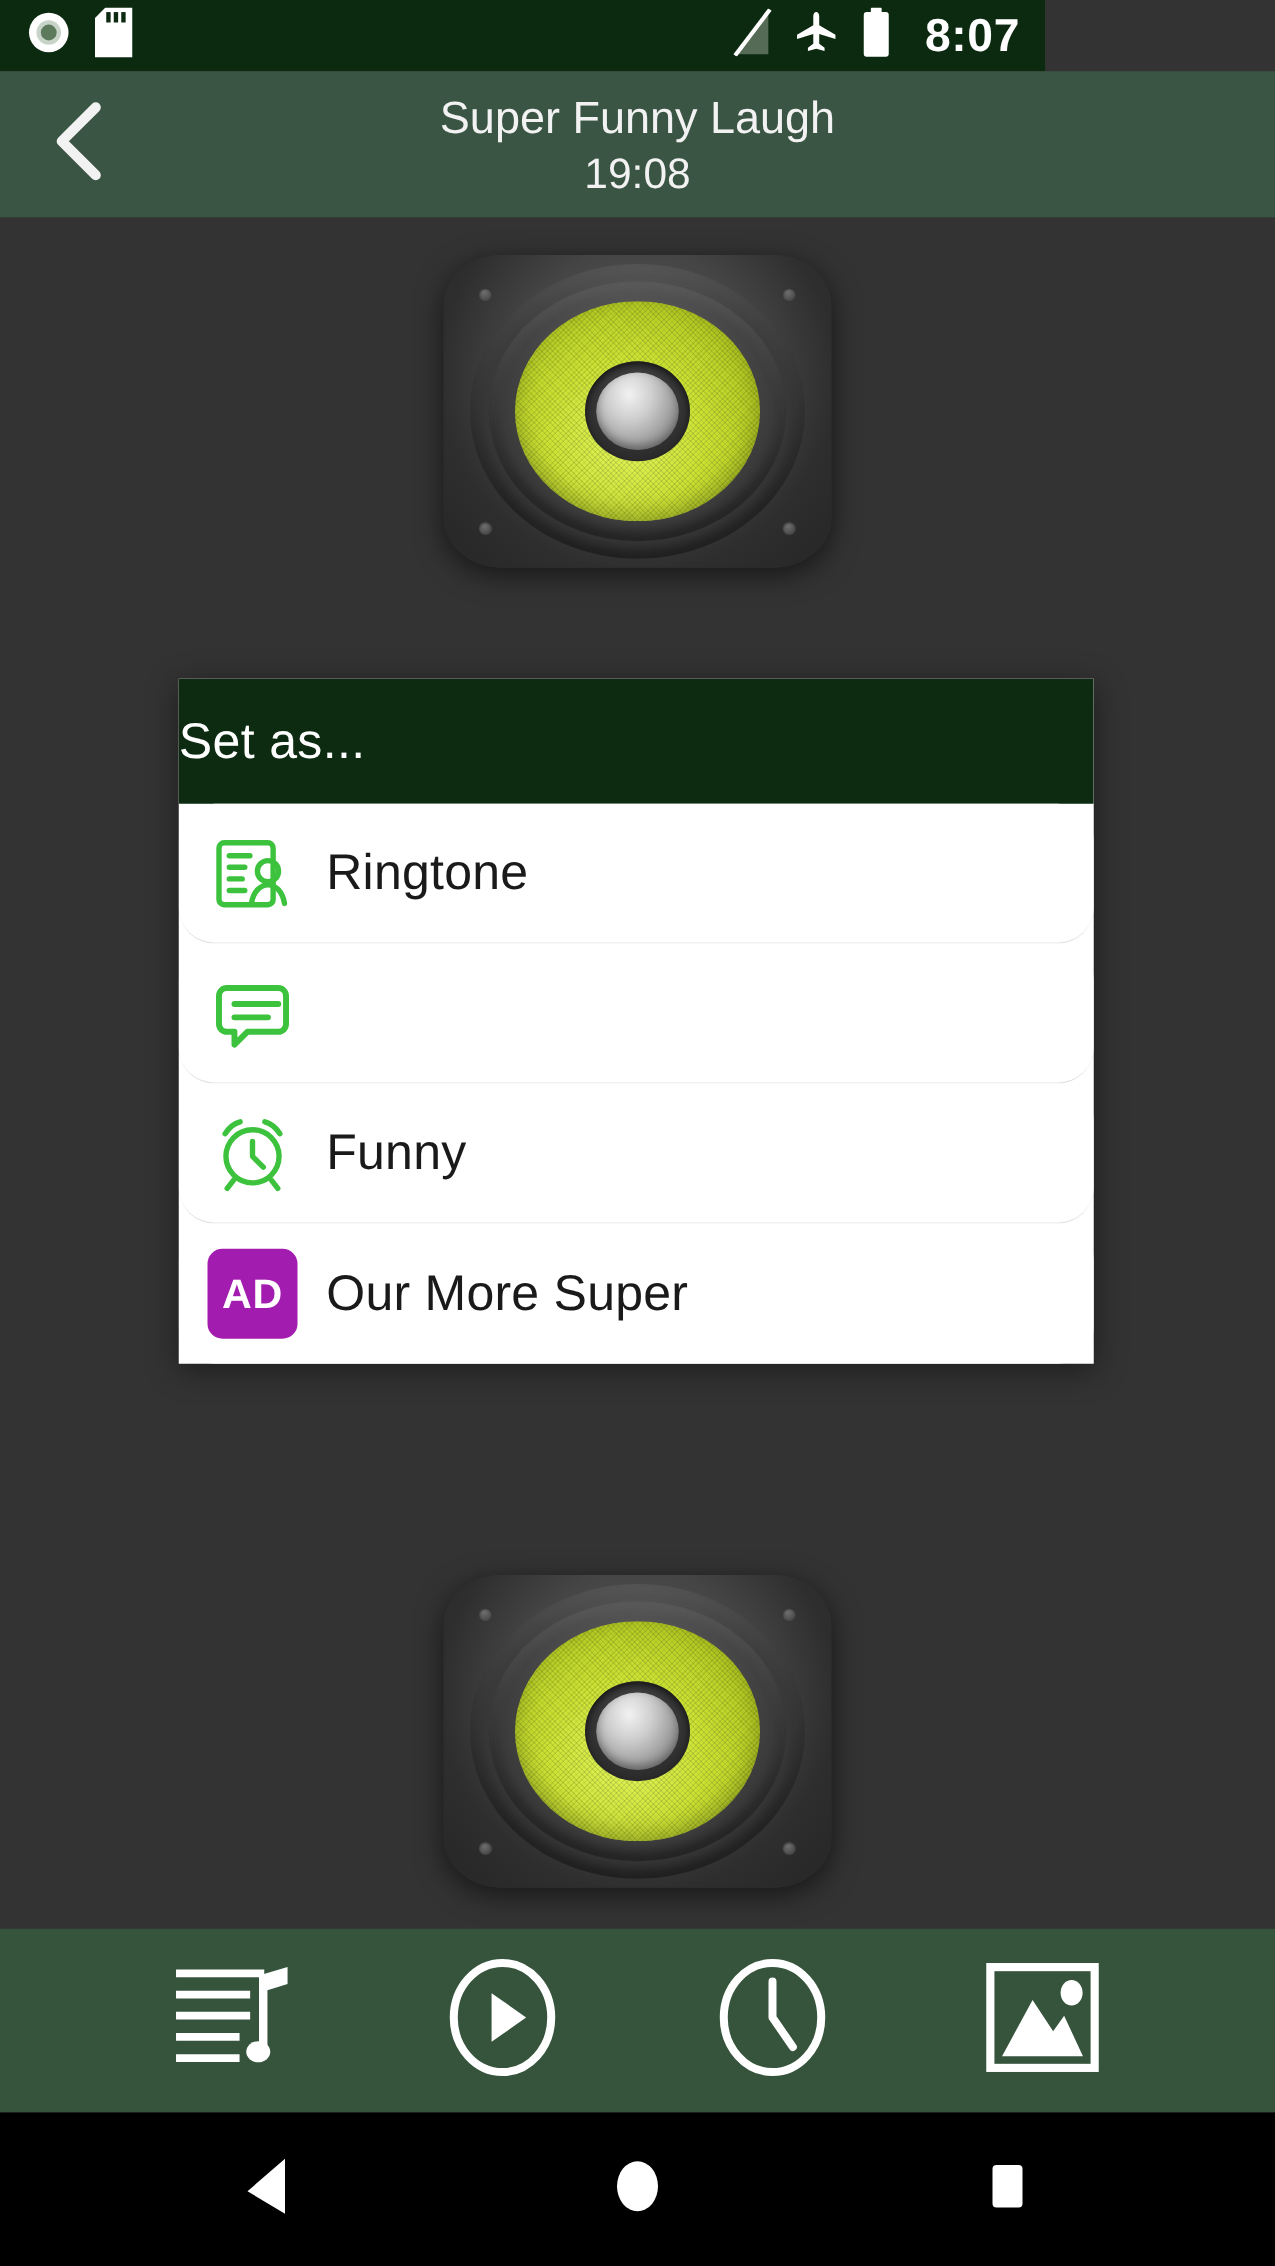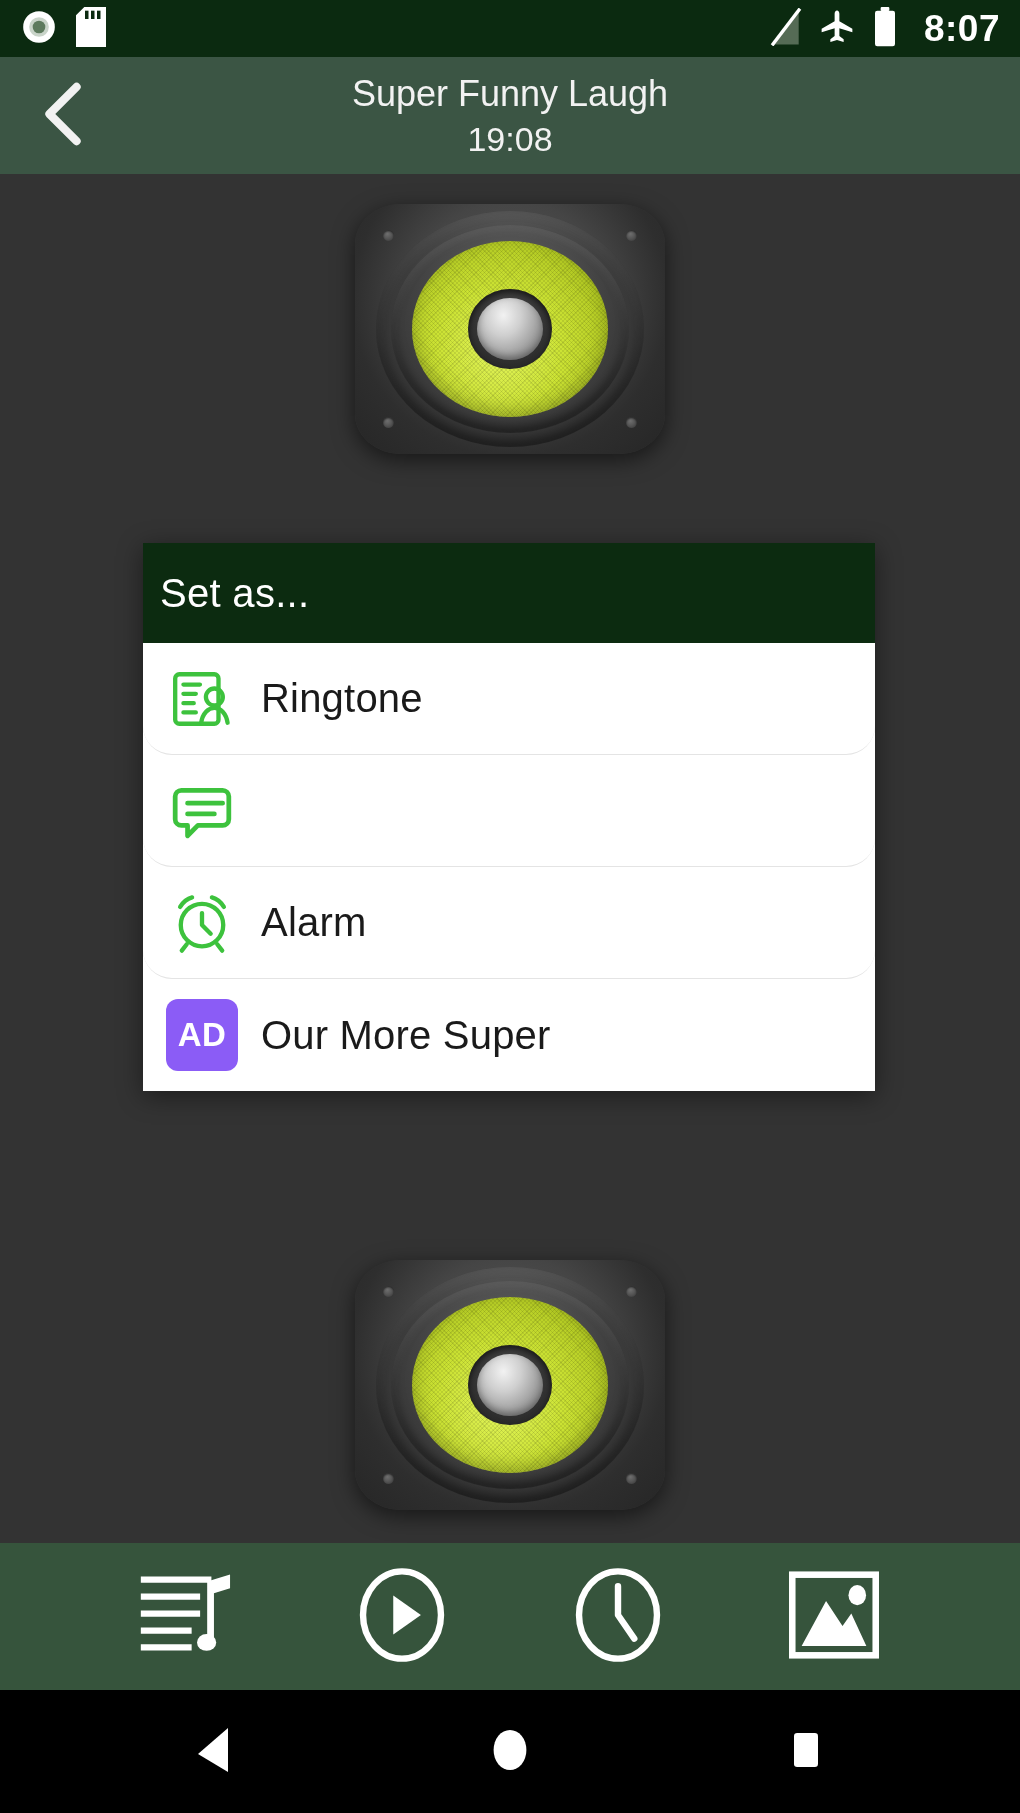--- a/index.html
+++ b/index.html
@@ -6,21 +6,21 @@
   html,body {
     width:1020px; height:1813px;
     background:#000;
     font-family:"Liberation Sans", sans-serif;
     overflow:hidden;
   }
   #screen { position:relative; width:1020px; height:1813px; background:#333333; }
 
   
   .statusbar{
-    position:absolute; left:0; top:0; width:1020px; height:57px;
+    position:absolute; left:0; top:0; width:836px; height:57px;
     background:#0B2A10; display:flex; align-items:center; padding:0 20px;
   }
   .sb-left{display:flex; align-items:center; gap:18px;}
   .sb-right{display:flex; align-items:center; gap:16px; margin-left:auto;}
   .sb-clock{
     color:#ffffff; font-size:37px; font-weight:bold; letter-spacing:0.5px;
     margin-left:10px; line-height:1;
   }
 
   
@@ -100,32 +100,31 @@
   .scr-bl{ left:28px; bottom:26px; } .scr-br{ right:28px; bottom:26px; }
 
   
   .dialog{
     position:absolute; left:143px; top:543px; width:732px;
     background:#ffffff; box-shadow:0 5px 24px rgba(0,0,0,.45);
     overflow:hidden;
   }
   .dialog-header{
     height:100px; background:#0C2B10; display:flex; align-items:center;
-    padding-left:17px;
   }
   .dialog-header .t{ color:#ffffff; font-size:40px; letter-spacing:.3px; }
   .d-row{
     height:112px; display:flex; align-items:center;
     border-bottom:1px solid #E4E4E4; background:#fff; cursor:pointer;border-radius:29px;
   }
   .d-row:last-child{ border-bottom:none; }
   .d-icon{ width:118px; display:flex; align-items:center; justify-content:center; flex:0 0 118px; }
   .d-label{ font-size:40px; color:#1A1A1A; letter-spacing:.2px; }
   .ad-badge{
-    width:72px; height:72px; border-radius:12px; background:#8b5cf6;
+    width:72px; height:72px; border-radius:12px; background:#a21caf;
     display:flex; align-items:center; justify-content:center;
     color:#ffffff; font-size:33px; font-weight:bold; letter-spacing:.5px;
   }
 
   
   .toolbar{
     position:absolute; left:0; top:1543px; width:1020px; height:147px;
     background:#36543C; display:flex; align-items:center; justify-content:center;
     gap:116px;
   }
@@ -270,21 +269,21 @@
           <g fill="none" stroke="#3DC23D" stroke-width="2.1" stroke-linecap="round" stroke-linejoin="round">
             <circle cx="16" cy="17" r="10.3"></circle>
             <path d="M16 11.2 V17 l4.2 4.2"></path>
             <path d="M5.4 8.2 C7 5.6 9.3 4.1 11.2 3.6"></path>
             <path d="M26.6 8.2 C25 5.6 22.7 4.1 20.8 3.6"></path>
             <path d="M8.6 26.3 L6.2 29.4"></path>
             <path d="M23.4 26.3 L25.8 29.4"></path>
           </g>
         </svg>
       </span>
-      <span class="d-label">Alarm</span>
+      <span class="d-label">Funny</span>
     </div>
 
 
     <div class="d-row">
       <span class="d-icon">
         <span class="ad-badge">AD</span>
       </span>
       <span class="d-label">Our More Super</span>
     </div>
   </div>

